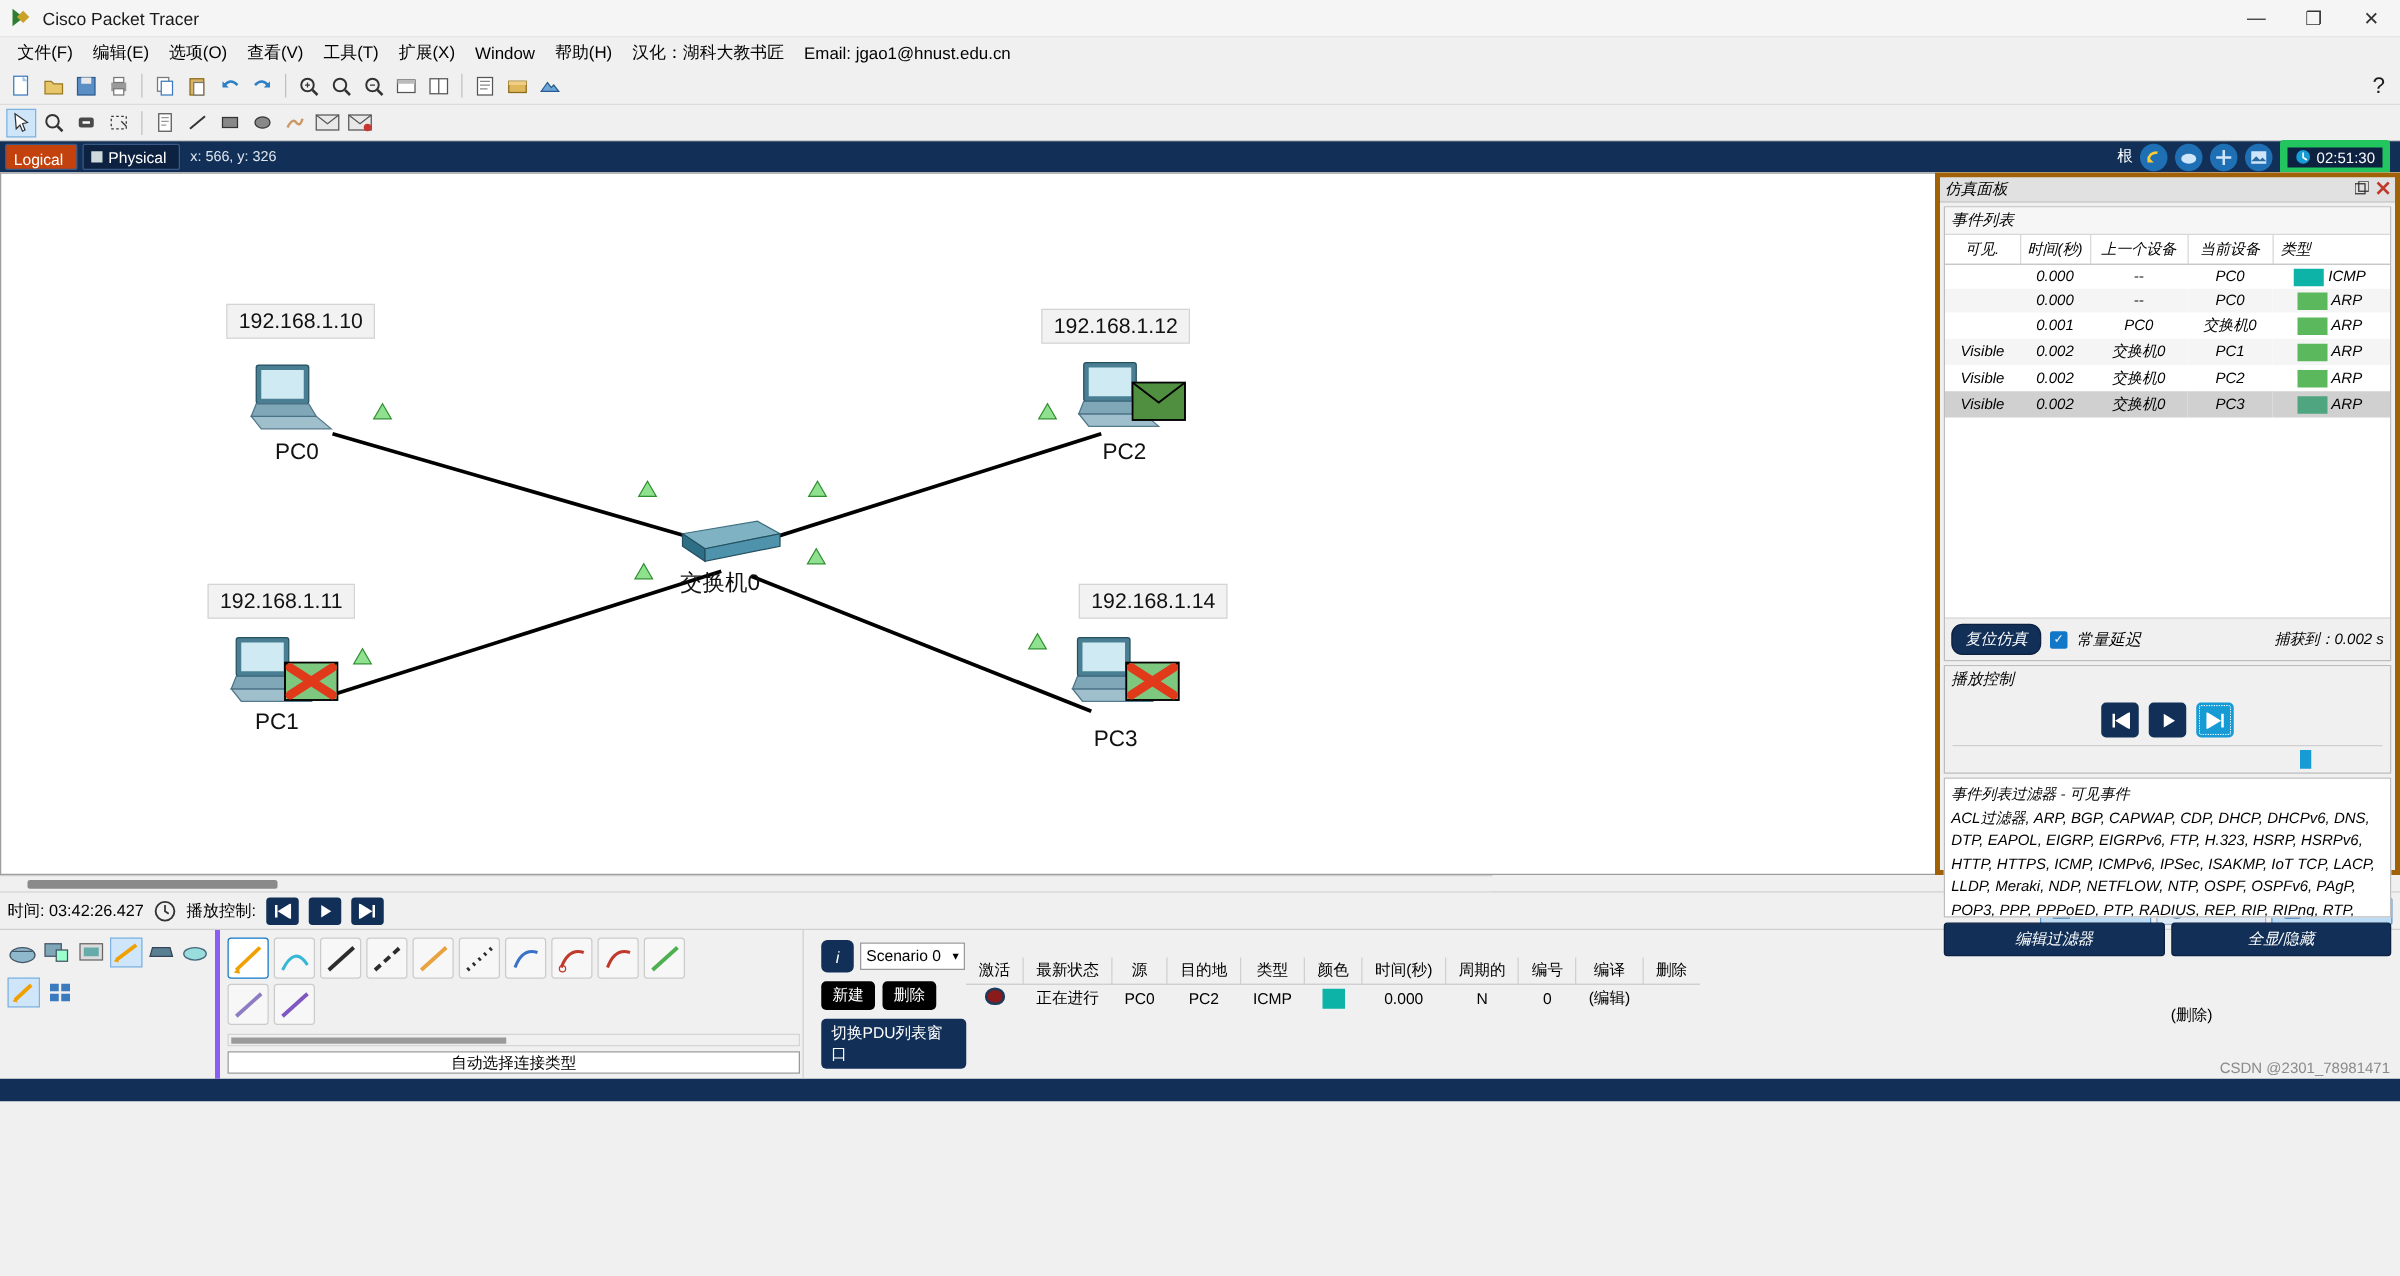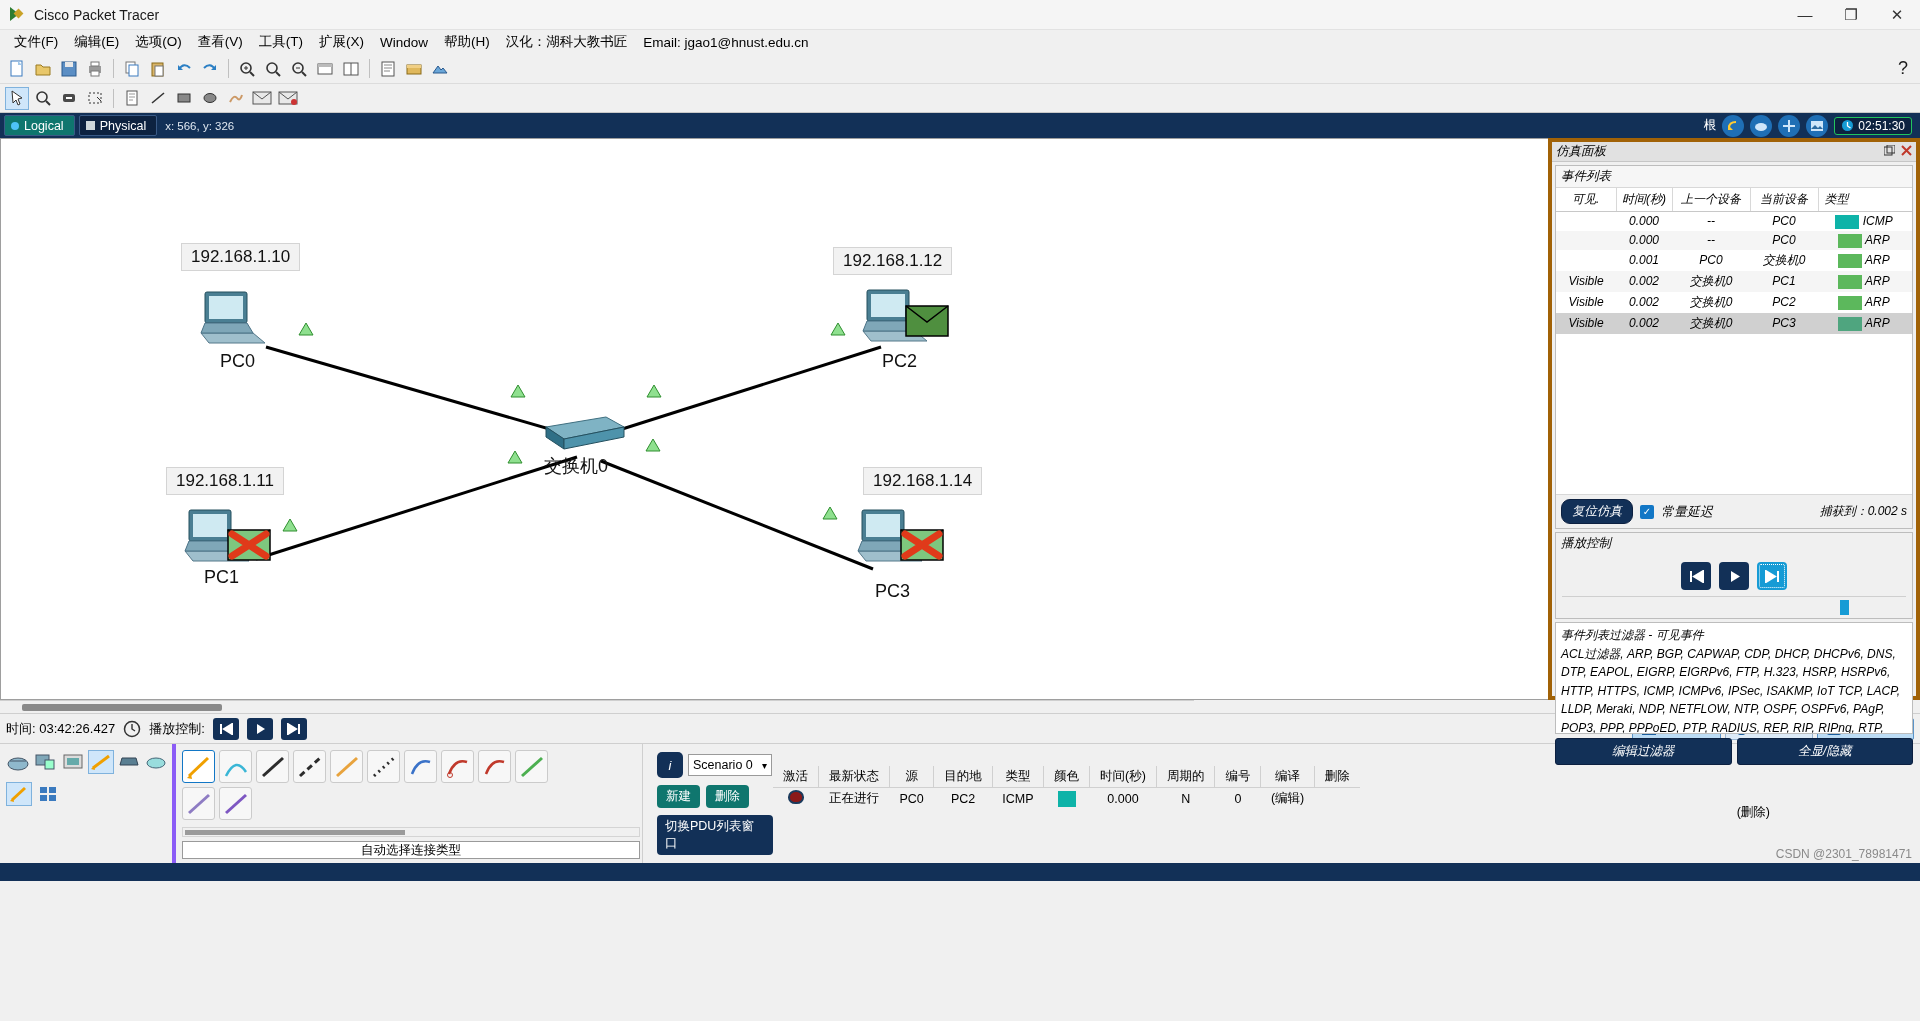--- a/index.html
+++ b/index.html
@@ -39,29 +39,29 @@
   .tbtn svg{display:block;}
   .tsep { width:1px; height:19px; background:#c0c0c0; margin:0 5px; }
   .help-q { margin-left:auto; margin-right:12px; font-size:18px; color:#1a1a1a; }
 
   
   .lpbar { height:25px; background:#123057; display:flex; align-items:center;
            position:relative; color:#fff; }
   .lp-tab { height:21px; margin-left:4px; padding:0 10px 0 6px; display:flex; align-items:center;
             gap:5px; background:#0d2240; border:1px solid #3a5a86; border-radius:2px;
             font-size:12.5px; color:#fff; }
-  .lp-tab.active { background:#0f766e; }
+  .lp-tab.active { background:#c2410c;flex-direction:column; }
   .lp-tab .dot{width:8px;height:8px;border-radius:50%;background:#4fc3f7;display:inline-block;}
   .lp-tab .sq{width:9px;height:9px;background:#cfd8dc;display:inline-block;}
   .coords { font-size:11.5px; margin-left:8px; color:#dfe7f0;text-align:center; }
   .lpright { margin-left:auto; display:flex; align-items:center; gap:6px; padding-right:8px; }
   .lpright .lbl{font-size:12.5px;}
   .circbtn{width:22px;height:22px;border-radius:50%;background:#1f6fb5;display:flex;
            align-items:center;justify-content:center;}
-  .clockbox{display:flex;align-items:center;gap:4px;background:#0d2240;border:1px solid #22c55e;
+  .clockbox{display:flex;align-items:center;gap:4px;background:#0d2240;border:6px solid #22c55e;
             border-radius:3px;padding:1px 6px;font-size:12px;}
 
   
   .wrap { position:relative; height:562px; display:flex; }
   .canvas { position:relative; flex:1; background:#fff; border:1px solid #9e9e9e; overflow:hidden; }
   .vscroll{width:14px;background:#f0f0f0;border-left:1px solid #cfcfcf;position:relative;}
   .vscroll .thumb{position:absolute;left:3px;top:18px;width:8px;height:80px;background:#8a8a8a;border-radius:2px;}
   .hscroll{height:13px;background:#f0f0f0;border-top:1px solid #cfcfcf;position:relative;}
   .hscroll .thumb{position:absolute;left:22px;top:3px;width:200px;height:7px;background:#8a8a8a;border-radius:2px;}
 
@@ -133,21 +133,21 @@
               border:1px solid #d4d4d4;}
   .linkscroll .thumb{position:absolute;left:2px;top:2px;width:220px;height:5px;background:#9a9a9a;}
   .pdupanel { flex:1; border-left:1px solid #cfcfcf; display:flex; position:relative; }
   .scen { width:130px; padding:8px 0 0 14px; }
   .scenrow { display:flex; align-items:center; gap:5px; }
   .ibtn { width:26px;height:26px;border-radius:5px;background:#123057;color:#fff;
           display:flex;align-items:center;justify-content:center;font-style:italic;font-size:13px;}
   .selbox { width:84px;height:22px;border:1px solid #9a9a9a;background:#fff;display:flex;
             align-items:center;padding:0 4px;font-size:12.5px;}
   .selbox .chev{margin-left:auto;font-size:10px;}
-  .sbtn { background:#0f766e;color:#fff;border-radius:4px;padding:3px 9px;font-size:12.5px; }
+  .sbtn { background:#000000;color:#fff;border-radius:4px;padding:3px 9px;font-size:12.5px; }
   .scenbtns{display:flex;gap:6px;margin-top:7px;}
   .togglebtn{background:#123057;color:#fff;border-radius:4px;padding:3px 8px;
              font-size:12.5px;margin-top:7px;display:inline-block;}
   table.pdu{border-collapse:collapse;font-size:12.5px;margin-top:22px;}
   table.pdu th{font-weight:normal;padding:2px 10px;border-right:1px solid #d0d0d0;
                border-bottom:1px solid #d0d0d0;text-align:center;}
   table.pdu td{padding:2px 10px;text-align:center;}
   .bulb{width:16px;height:14px;border-radius:50% 50% 45% 45%;background:#8b1a1a;
         border:2px solid #1b3a5c;display:inline-block;}
   .delcell{position:absolute;right:150px;bottom:42px;font-size:12.5px;}

